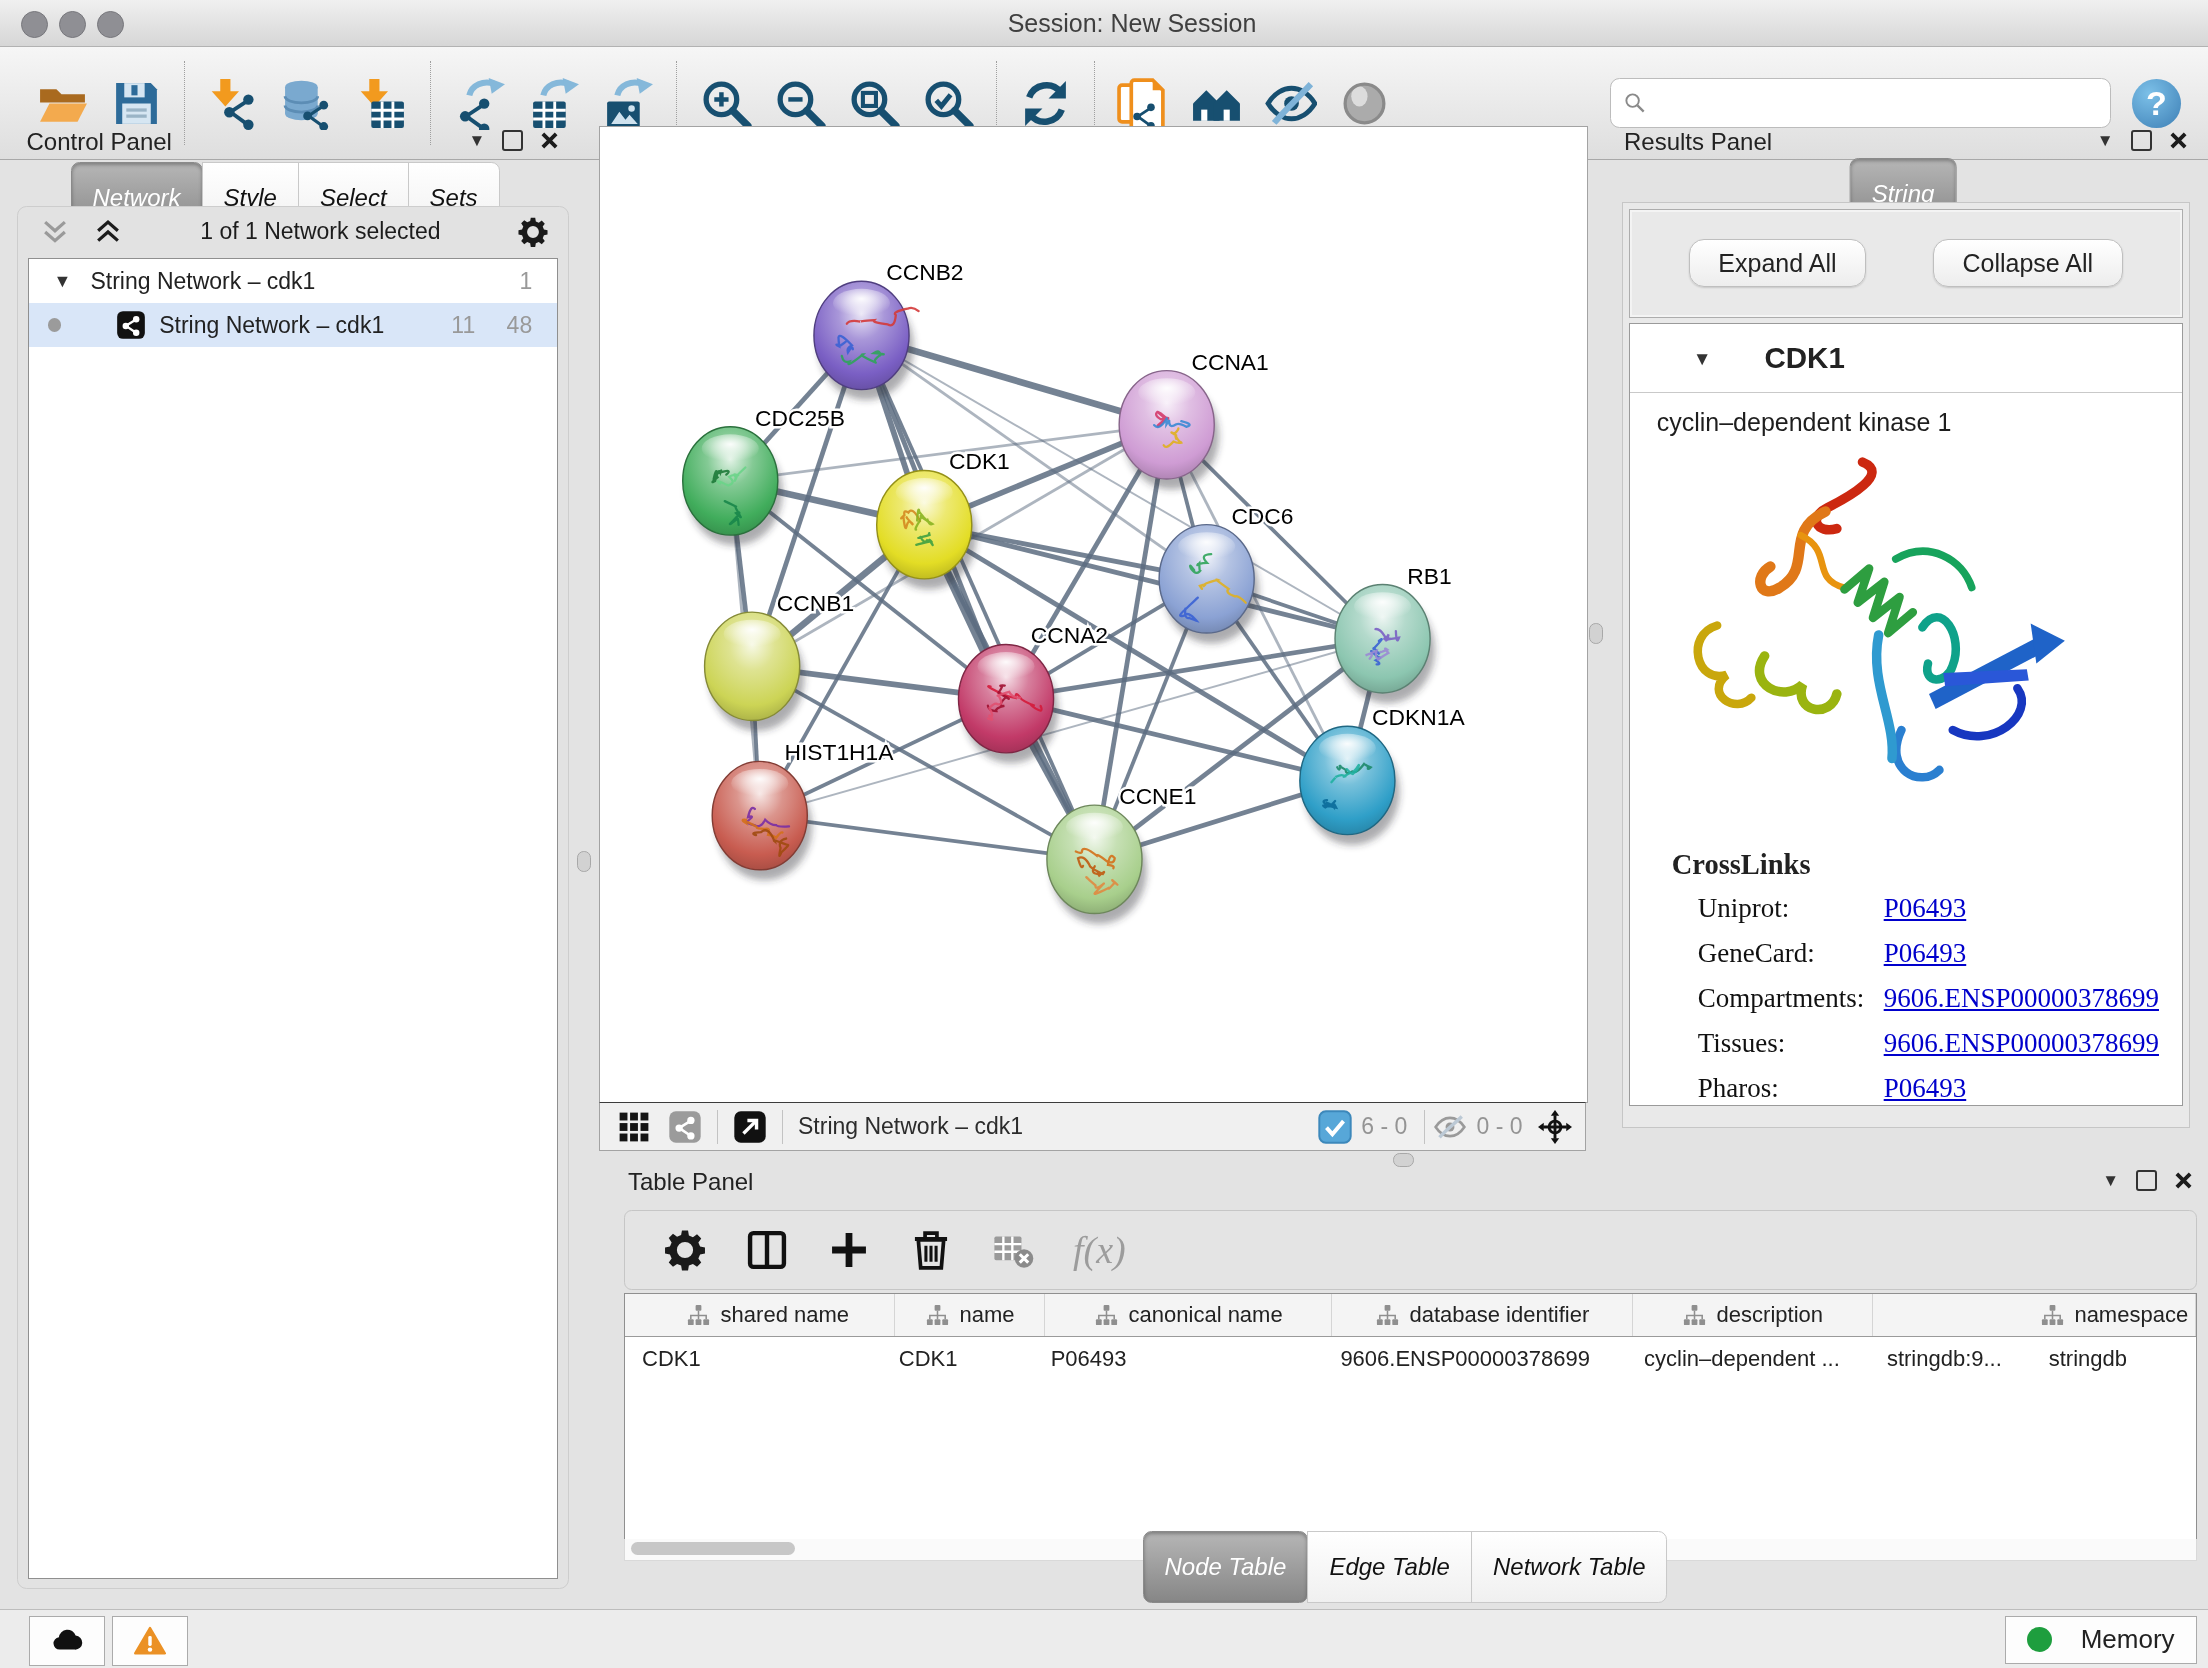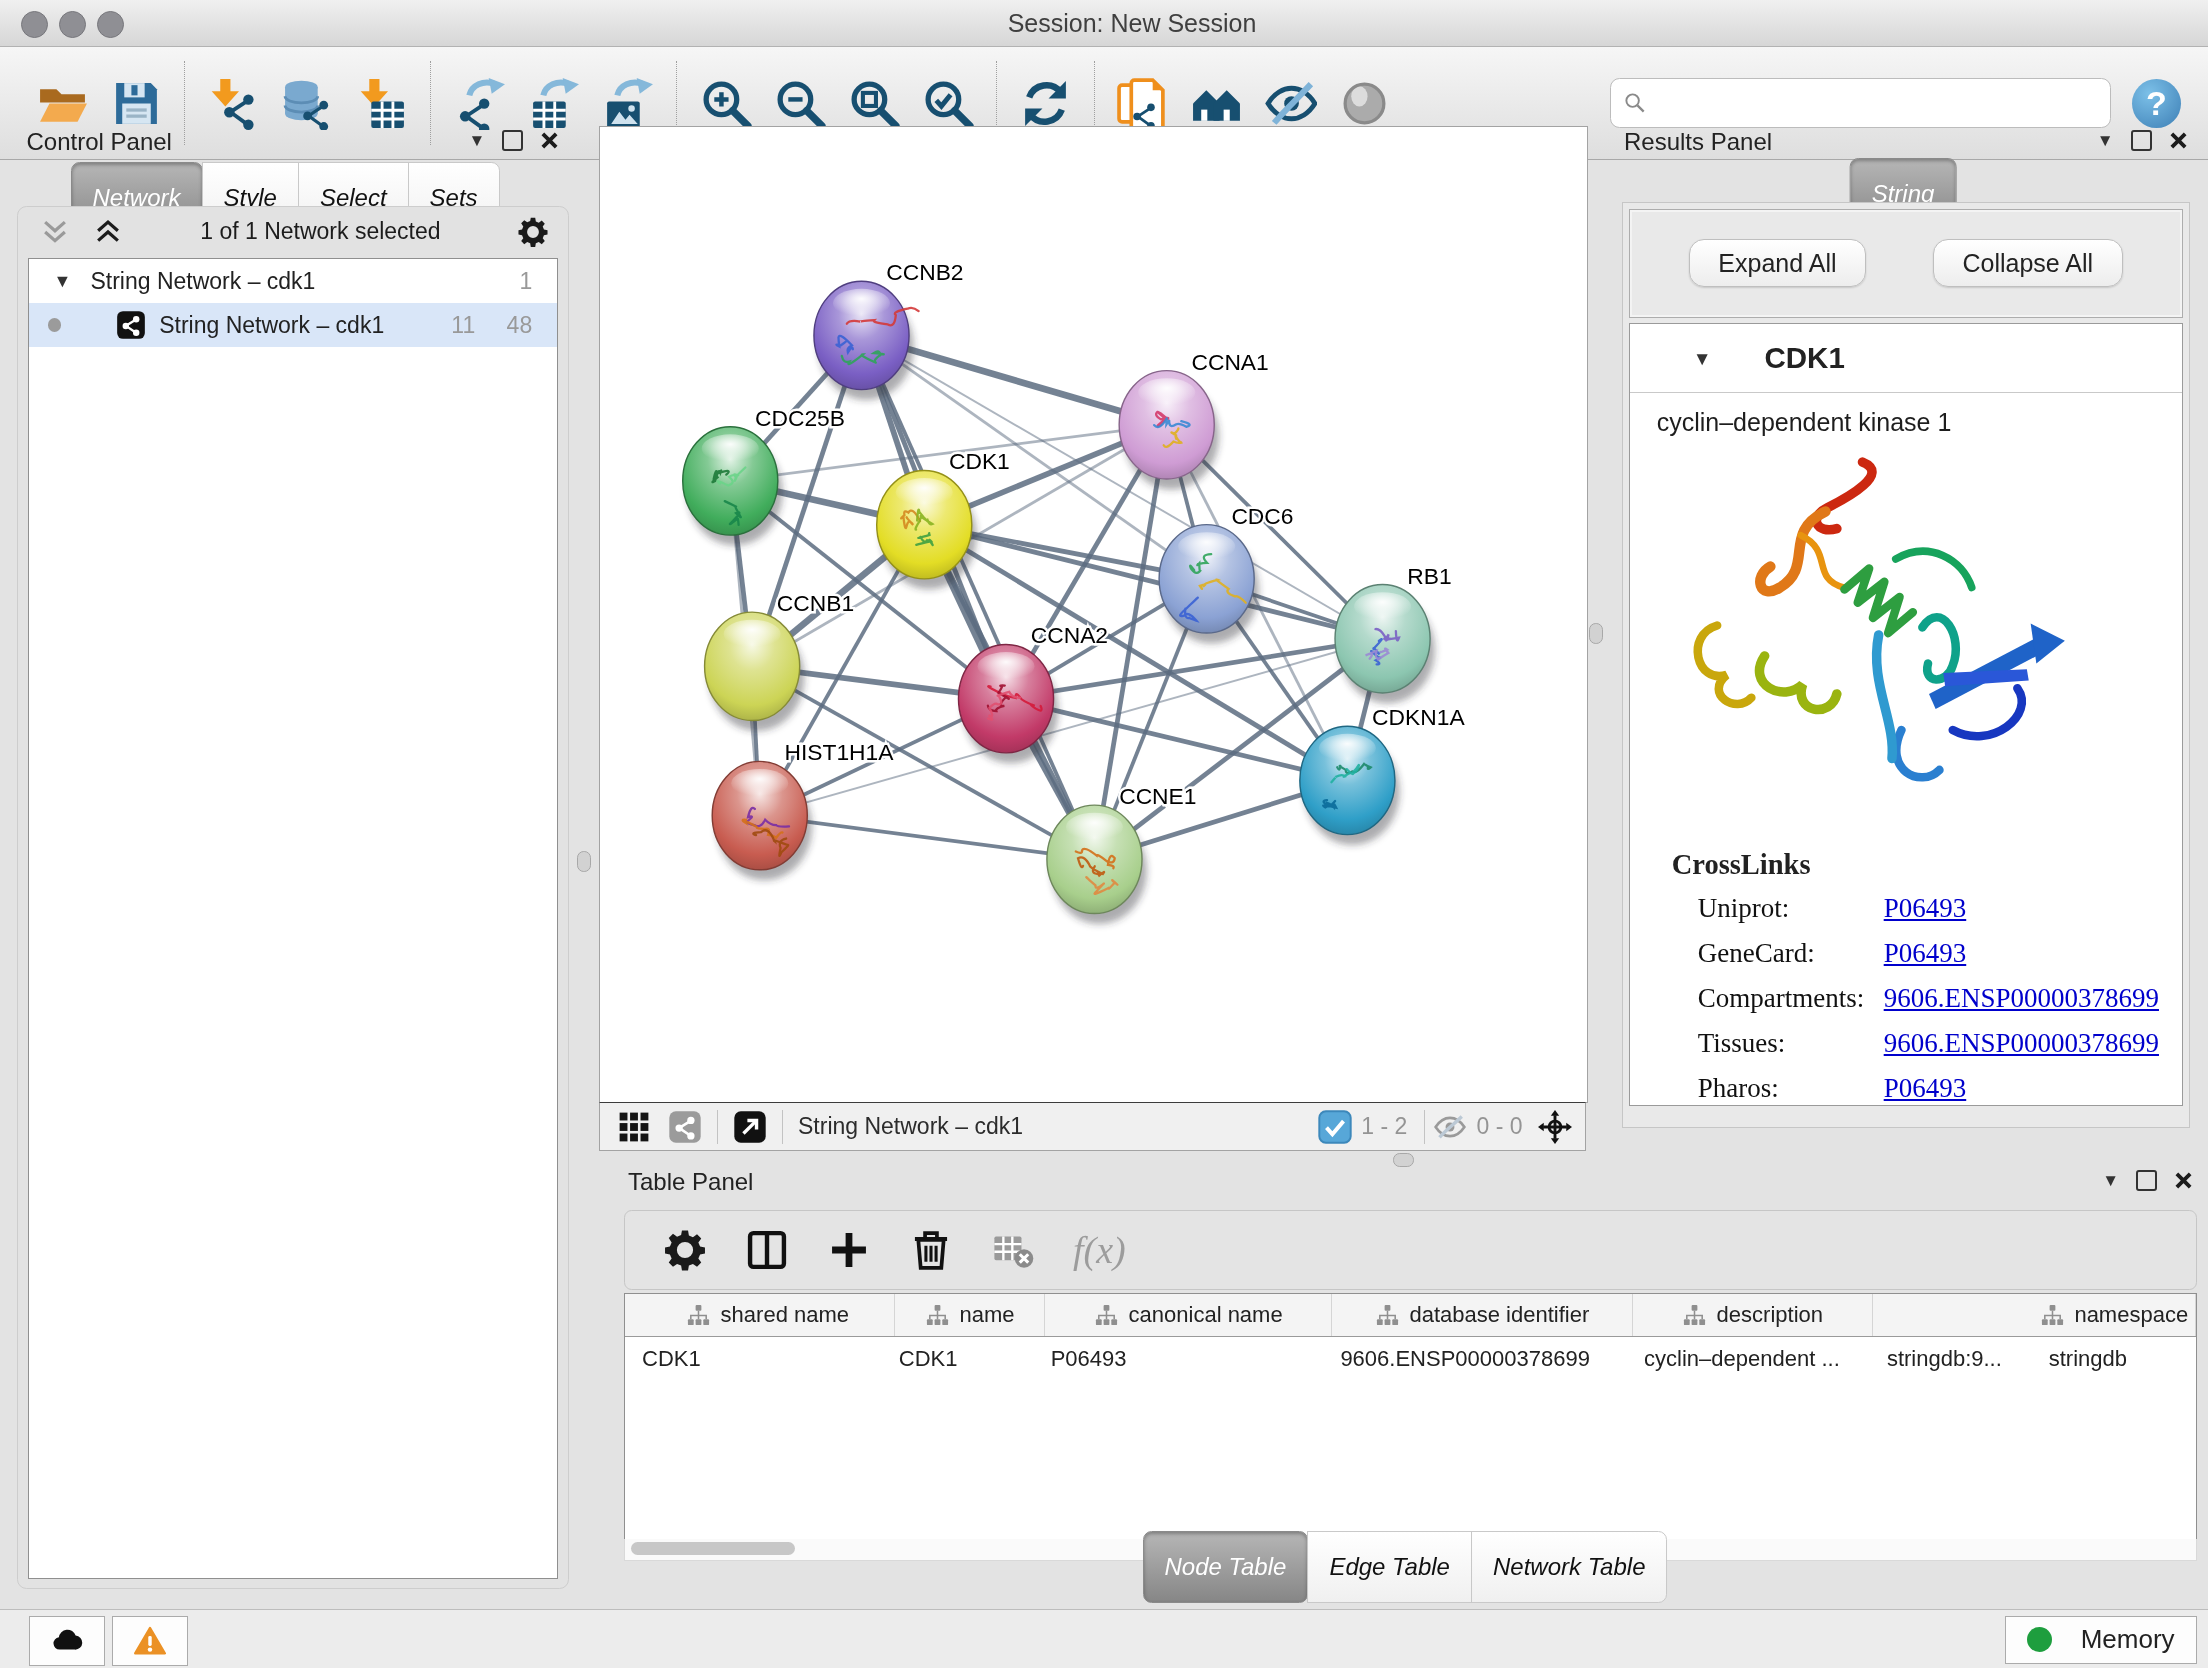--- a/index.html
+++ b/index.html
@@ -641,21 +641,21 @@
     </span>
   <span class="ntb-sep"></span>
   <span class="ntb-title">String Network – cdk1</span>
   <span style="margin-left:auto"></span>
   <span class="ntb-icon" style="margin-left:0">
     <svg viewBox="0 0 26 26" width="28.5" height="28.5">
         <rect x="1" y="1" width="24" height="24" rx="5" fill="#57a7d8" stroke="#3c88bb" stroke-width="1.5"></rect>
         <path d="M6.5 13.5l4.5 5 8.5-10" fill="none" stroke="#fff" stroke-width="3"></path>
       </svg>
     </span>
-  <span class="ntb-count">1 - 2</span>
+  <span class="ntb-count">6 - 0</span>
   <span class="ntb-sep" style="margin:0 7.6px"></span>
   <span class="ntb-icon" style="margin-left:0">
     <svg viewBox="0 0 26 26">
         <path d="M2 13c3-4.6 7-7 11-7s8 2.4 11 7c-3 4.6-7 7-11 7s-8-2.4-11-7z" fill="none" stroke="#9a9a9a" stroke-width="2"></path>
         <circle cx="13" cy="13" r="3.4" fill="#9a9a9a"></circle>
         <path d="M5 21C10 15 16 11 22 5" stroke="#bcc9d5" stroke-width="2.6" fill="none"></path>
       </svg>
     </span>
   <span class="ntb-count">0 - 0</span>
   <span class="ntb-icon" style="margin:0 13.3px 0 5.7px">

